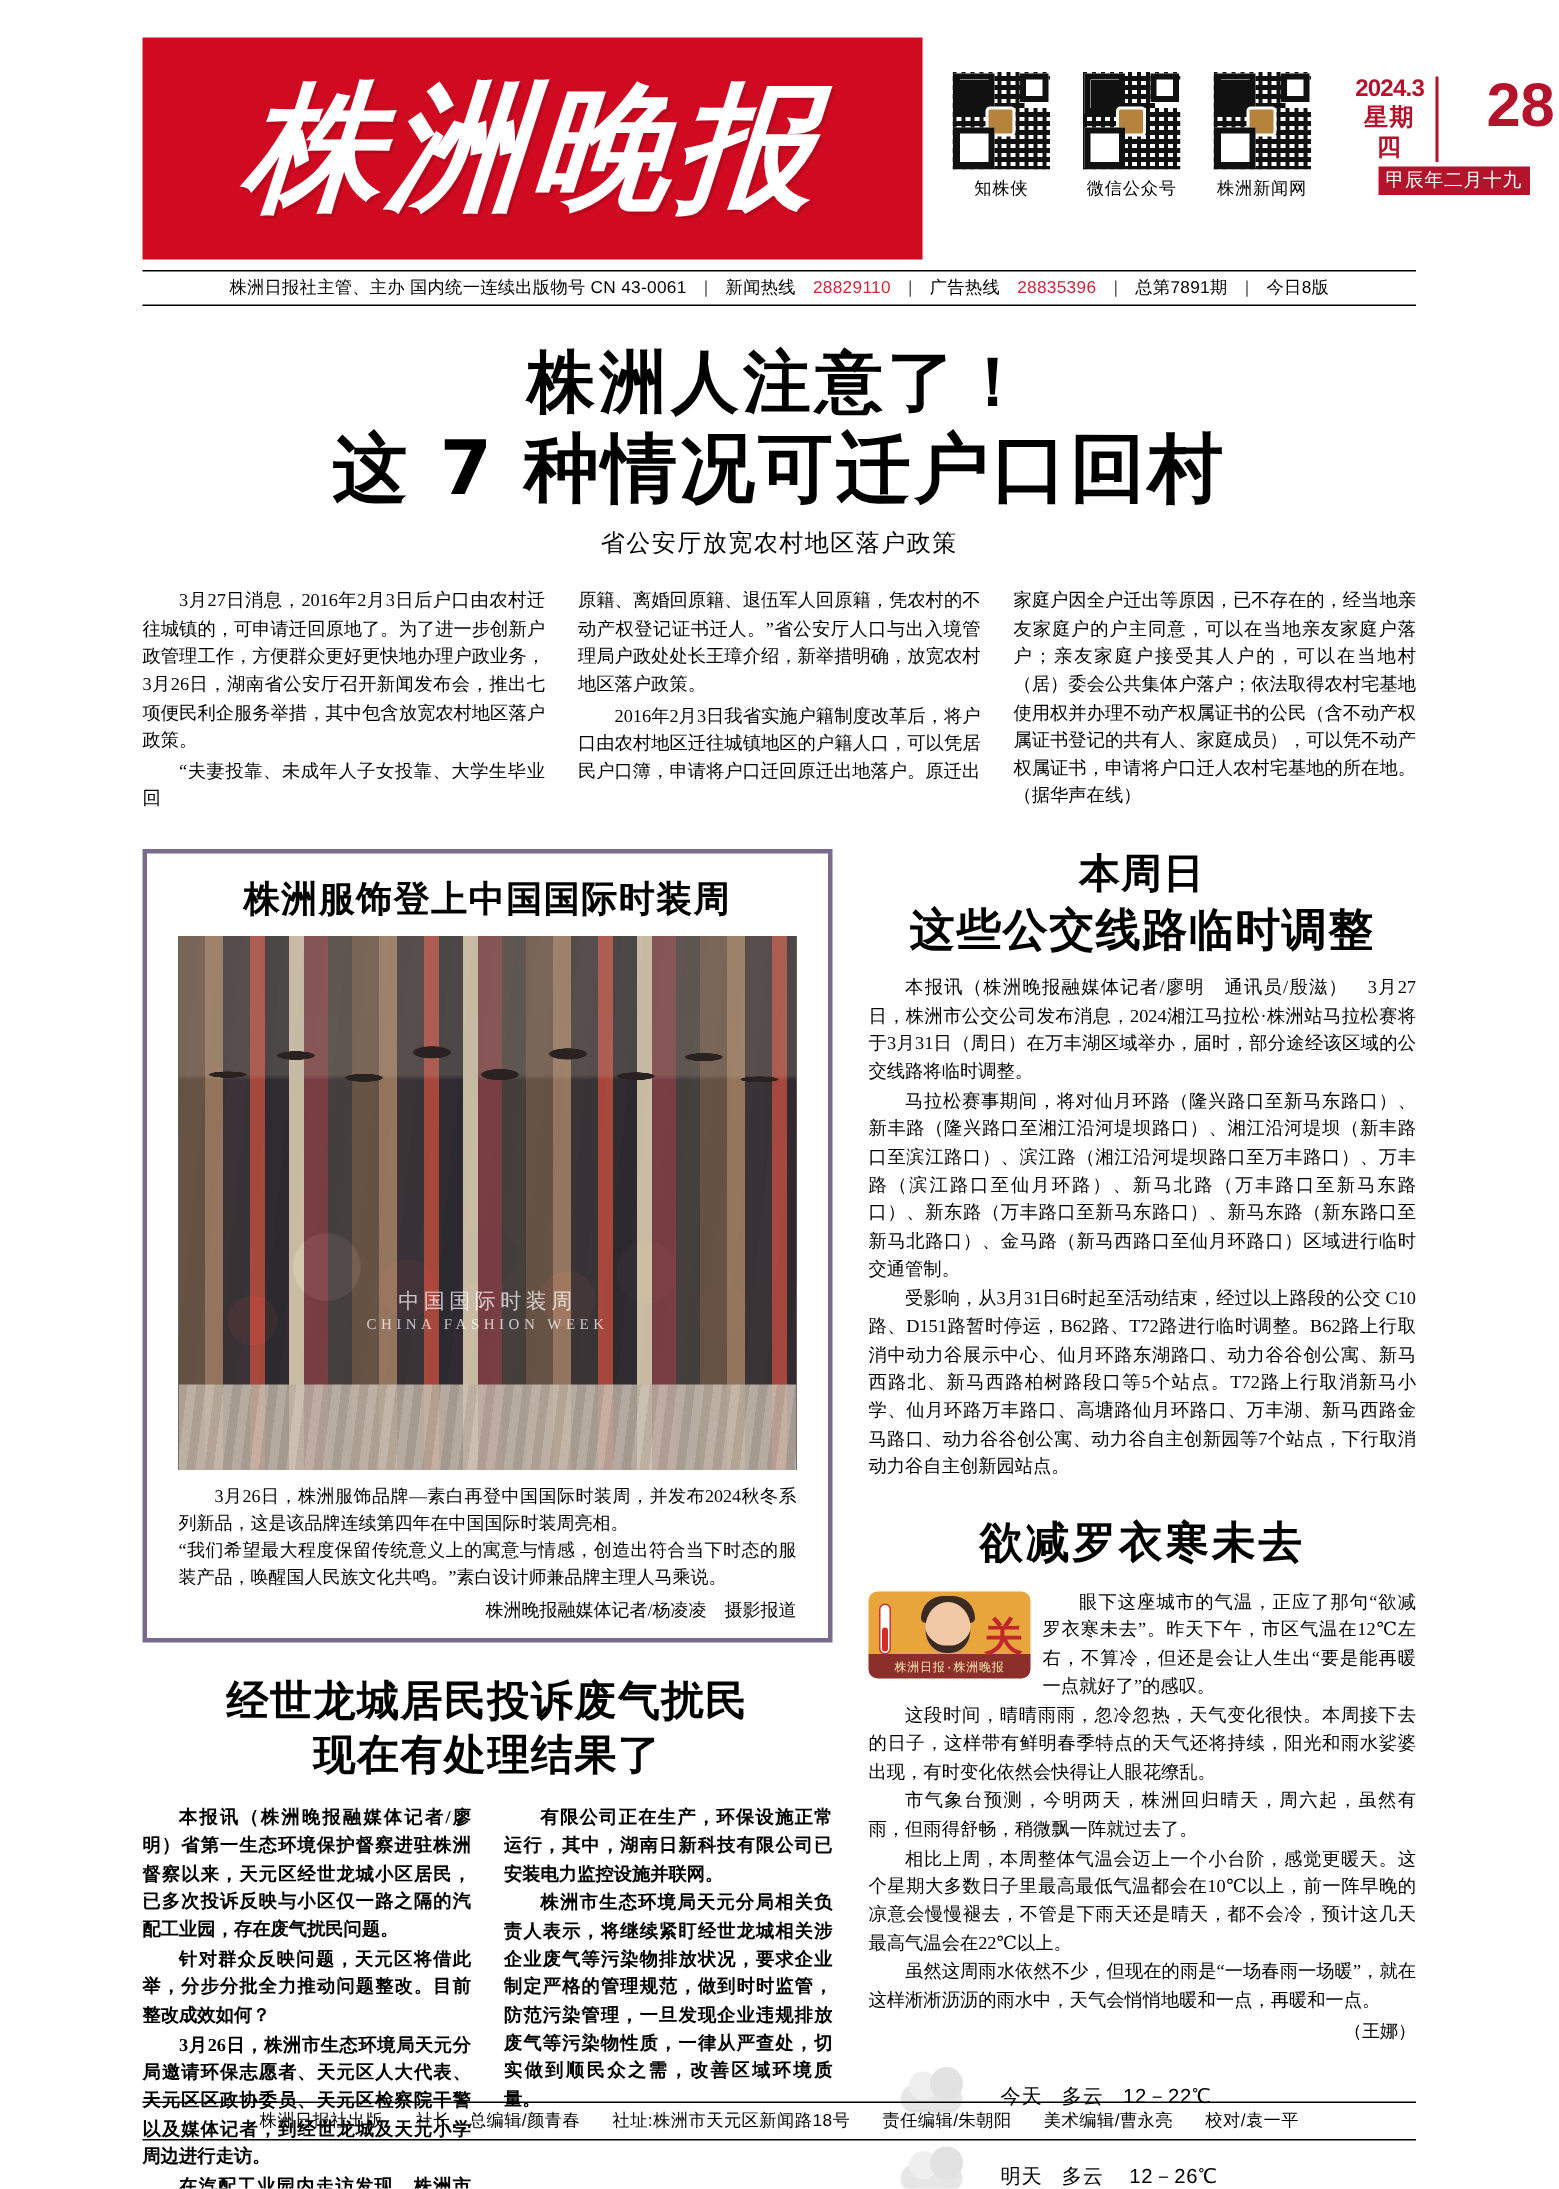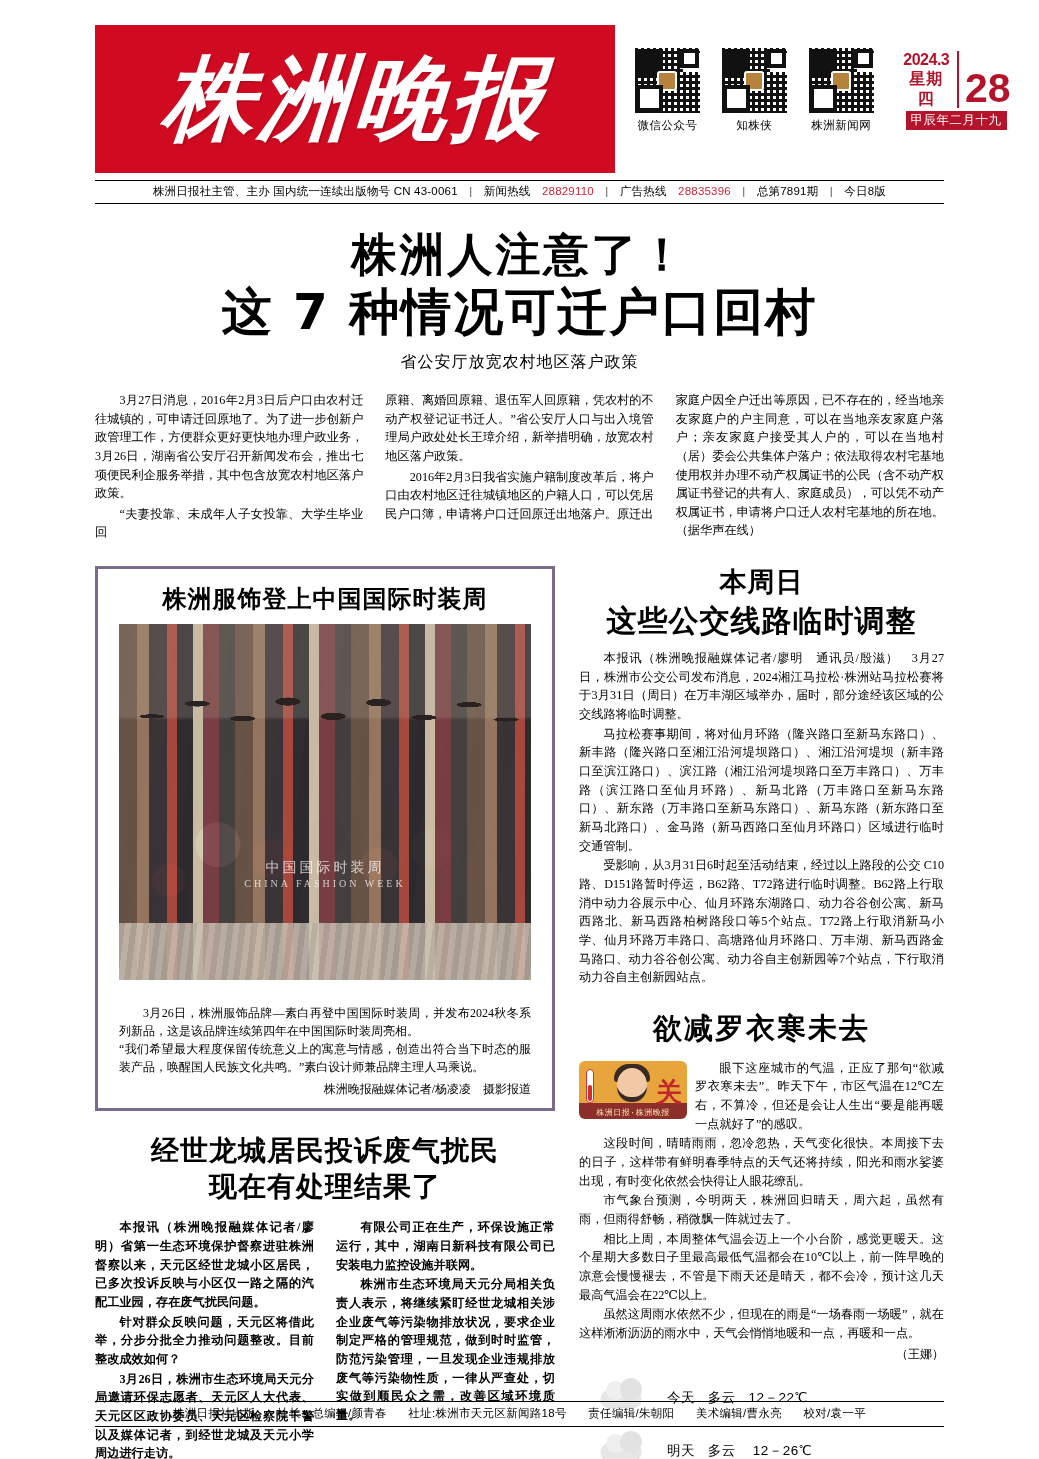--- a/index.html
+++ b/index.html
@@ -70,21 +70,21 @@
     border: 2px solid #fff;
   }
   .qr-label { font-size: 11.5px; margin-top: 4px; font-family: "Liberation Sans", sans-serif; letter-spacing: .5px; }
 
   .datebox {
     margin-left: 10px; padding-top: 4px;
     display: flex; flex-direction: column; align-items: center;
     color: #b4142b;
     font-family: "Liberation Sans", sans-serif;
   }
-  .date-row { display: flex; align-items: flex-end; }
+  .date-row { display: flex; align-items: flex-start; gap: 26px; }
   .date-left { text-align: center; padding-right: 6px; border-right: 2px solid #b4142b; }
   .date-ym { font-size: 16px; font-weight: bold; letter-spacing: -.5px; line-height: 1.15; }
   .date-week { font-size: 16px; font-weight: bold; letter-spacing: 1px; line-height: 1.2; }
   .date-day { font-size: 41px; font-weight: bold; line-height: .95; padding-left: 6px; }
   .date-lunar {
     margin-top: 3px; background: #b4142b; color: #fff;
     font-size: 12.5px; padding: 1px 5px; letter-spacing: .5px; white-space: nowrap;
   }
 
   
@@ -182,21 +182,21 @@
   .watermark {
     position: absolute; left: 50%; top: 66%;
     transform: translateX(-50%);
     text-align: center; color: rgba(255,255,255,.72);
     font-family: "Liberation Serif", serif; pointer-events: none;
   }
   .wm-cn { font-size: 14px; letter-spacing: 3px; }
   .wm-en { font-size: 10px; letter-spacing: 3px; margin-top: 1px; }
 
   .photo-caption {
-    font-size: 12px; line-height: 1.5; margin-top: 24px; text-align: justify;
+    font-size: 12px; line-height: 1.5; margin-top: 8px; text-align: justify;
     font-family: "Liberation Serif", serif;
   }
   .photo-caption p { margin: 0; text-indent: 2em; }
   .photo-caption p.noind { text-indent: 0; }
   .caption-by { text-align: right; margin-top: 4px; font-size: 12px; }
 
   
   .rh-small {
     text-align: center; font-size: 27px; font-weight: bold;
     font-family: "Liberation Serif", serif; letter-spacing: 1px; line-height: 1.25;
@@ -302,29 +302,29 @@
       <div class="logo-text">株洲晚报</div>
     </div>
 
     <div class="head-right">
 
       <div class="qr-item">
         <div class="qr-code">
           <div class="qr-eye-tr"></div>
             <div class="qr-center"></div>
         </div>
-        <div class="qr-label">微信公众号</div>
+        <div class="qr-label">知株侠</div>
       </div>
 
       <div class="qr-item">
         <div class="qr-code">
           <div class="qr-eye-tr"></div>
             <div class="qr-center"></div>
         </div>
-        <div class="qr-label">知株侠</div>
+        <div class="qr-label">微信公众号</div>
       </div>
 
       <div class="qr-item">
         <div class="qr-code">
           <div class="qr-eye-tr"></div>
             <div class="qr-center"></div>
         </div>
         <div class="qr-label">株洲新闻网</div>
       </div>
 

